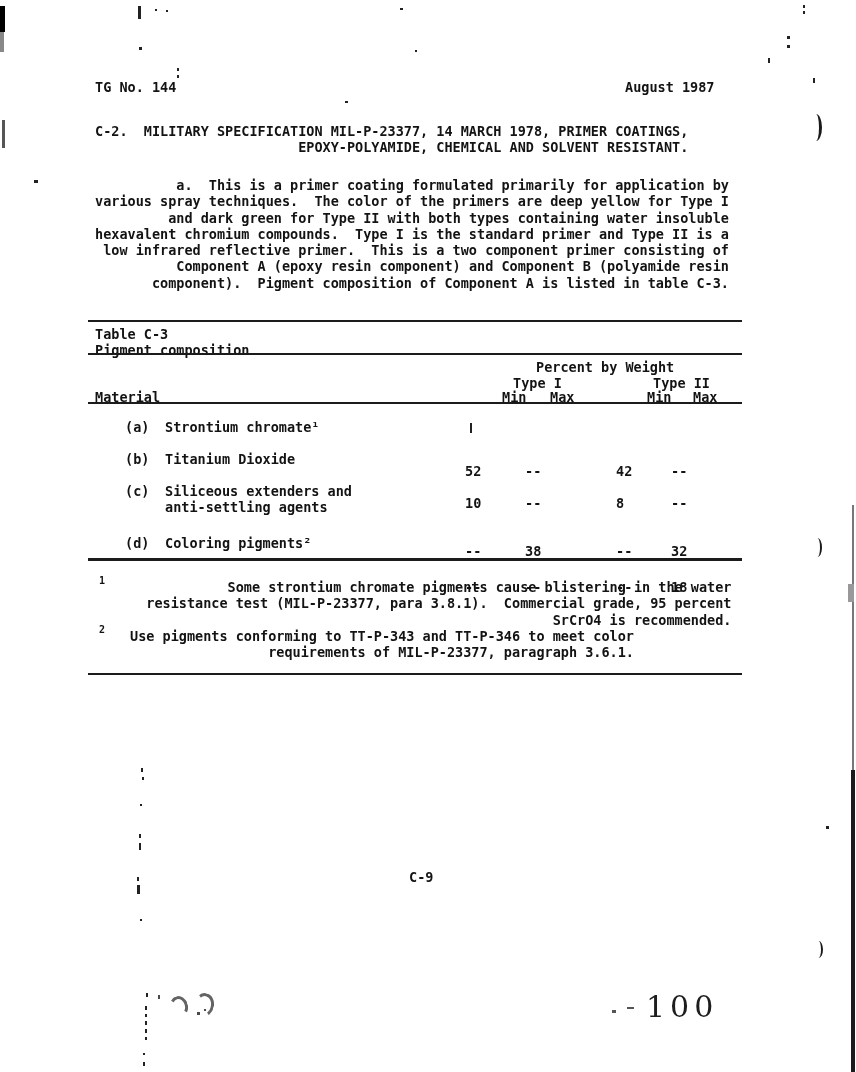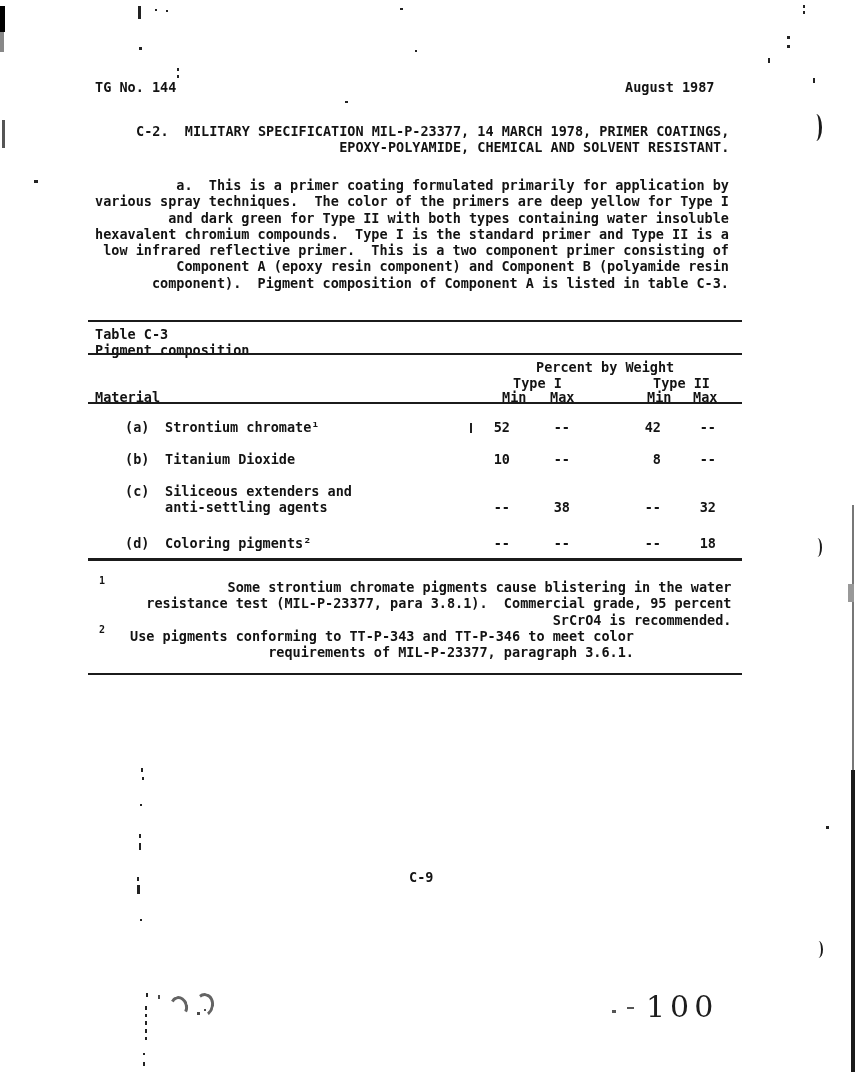--- a/index.html
+++ b/index.html
@@ -7,42 +7,42 @@
     position:relative;width:856px;height:1072px;background:#ffffff;overflow:hidden;
     font-family:"DejaVu Sans Mono","Liberation Mono",monospace;
     font-weight:bold;color:#131313;font-size:13.5px;line-height:16.3px;
   }
   .txt{position:absolute;white-space:pre;text-align:right;}
   .rule{position:absolute;background:#1b1b1b;}
   .table{position:absolute;left:88px;top:318px;width:654px;height:248px;}
   .t-row{position:absolute;left:0;width:654px;height:34px;}
   .c-item{position:absolute;left:37px;white-space:pre;}
   .c-mat{position:absolute;left:77px;white-space:pre;}
-  .c-n{position:absolute;width:45px;text-align:right;white-space:pre;}
+  .c-n{position:absolute;width:45px;text-align:left;white-space:pre;margin-top:44px;}
   .c-t1min{left:377px}.c-t1max{left:437px}.c-t2min{left:528px}.c-t2max{left:583px}
   .nums-low .c-n{top:16px}
   .fnsup{position:absolute;font-size:10px;line-height:10px;}
   .stamp{
     position:absolute;left:646px;top:991px;
     font-family:"DejaVu Serif","Liberation Serif",serif;font-weight:normal;
     font-size:30px;line-height:32px;letter-spacing:5px;color:#1d1d1d;
   }
   .speck{position:absolute;background:#222;}
   .arc{position:absolute;border-right:2.5px solid #1a1a1a;border-radius:50%;}
   .smudge-arc{position:absolute;border:3px solid #4a4a4a;border-color:#4a4a4a #4a4a4a transparent transparent;border-radius:50%;opacity:.85;}
 </style>
 </head>
 <body>
 
 <div class="page">
 
   <div class="txt" style="left:95px;top:79px;">TG No. 144</div>
   <div class="txt" style="left:625px;top:79px;">August 1987</div>
 
-  <div class="txt" style="left:95px;top:123px;margin-left:41px;">C-2.  MILITARY SPECIFICATION MIL-P-23377, 14 MARCH 1978, PRIMER COATINGS,
+  <div class="txt" style="left:95px;top:123px;">C-2.  MILITARY SPECIFICATION MIL-P-23377, 14 MARCH 1978, PRIMER COATINGS,
 EPOXY-POLYAMIDE, CHEMICAL AND SOLVENT RESISTANT.</div>
 
   <div class="txt" style="left:95px;top:177px;">    a.  This is a primer coating formulated primarily for application by
 various spray techniques.  The color of the primers are deep yellow for Type I
 and dark green for Type II with both types containing water insoluble
 hexavalent chromium compounds.  Type I is the standard primer and Type II is a
 low infrared reflective primer.  This is a two component primer consisting of
 Component A (epoxy resin component) and Component B (polyamide resin
 component).  Pigment composition of Component A is listed in table C-3.</div>
 

